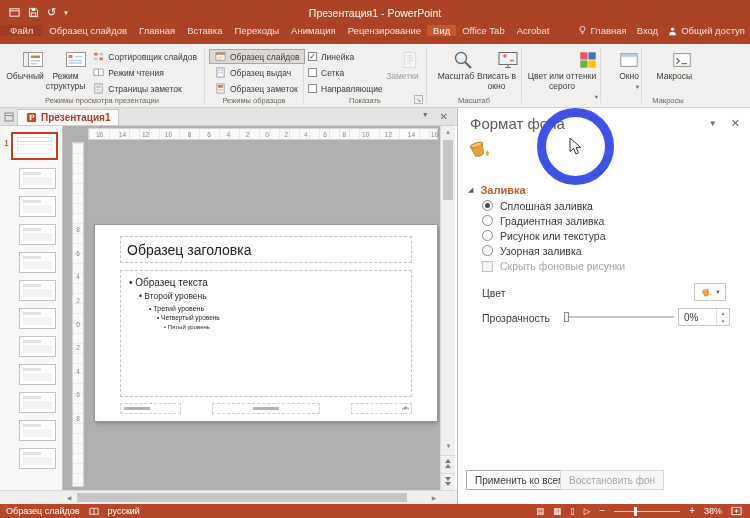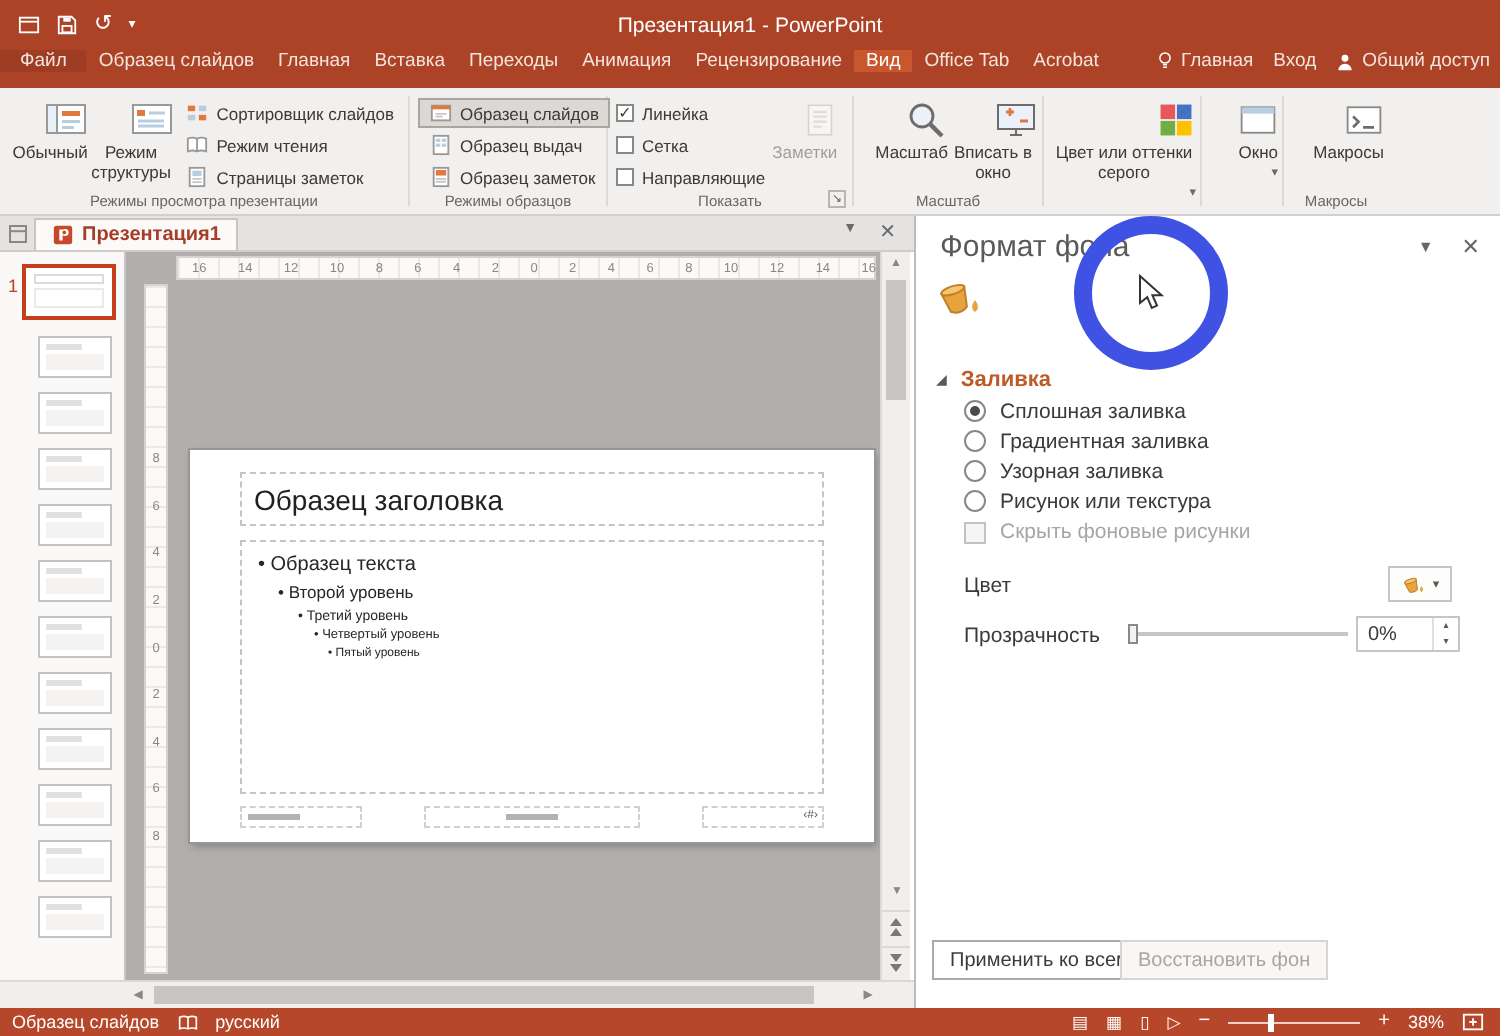--- a/index.html
+++ b/index.html
@@ -579,25 +579,25 @@
         <div class="fp-row">
           <span class="radio sel"></span>
           <span class="fp-lab">Сплошная заливка</span>
         </div>
         <div class="fp-row">
           <span class="radio"></span>
           <span class="fp-lab">Градиентная заливка</span>
         </div>
         <div class="fp-row">
           <span class="radio"></span>
-          <span class="fp-lab">Узорная заливка</span>
+          <span class="fp-lab">Рисунок или текстура</span>
         </div>
         <div class="fp-row">
           <span class="radio"></span>
-          <span class="fp-lab">Рисунок или текстура</span>
+          <span class="fp-lab">Узорная заливка</span>
         </div>
       </div>
     <div class="fp-chk">
       <span class="cbox"></span>
       <span class="dis-lab">Скрыть фоновые рисунки</span>
     </div>
     <div class="fp-colorrow">
       <span class="fp-lab2">Цвет</span>
       <div class="color-btn">
         <span style="display:flex">

